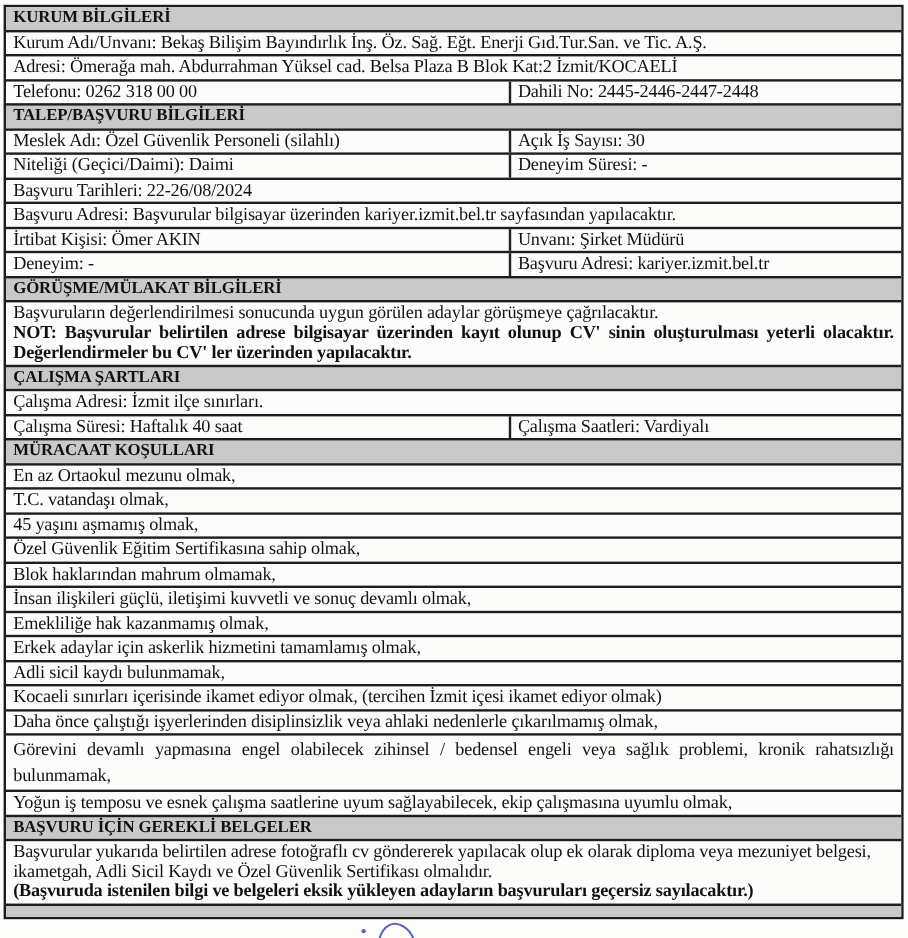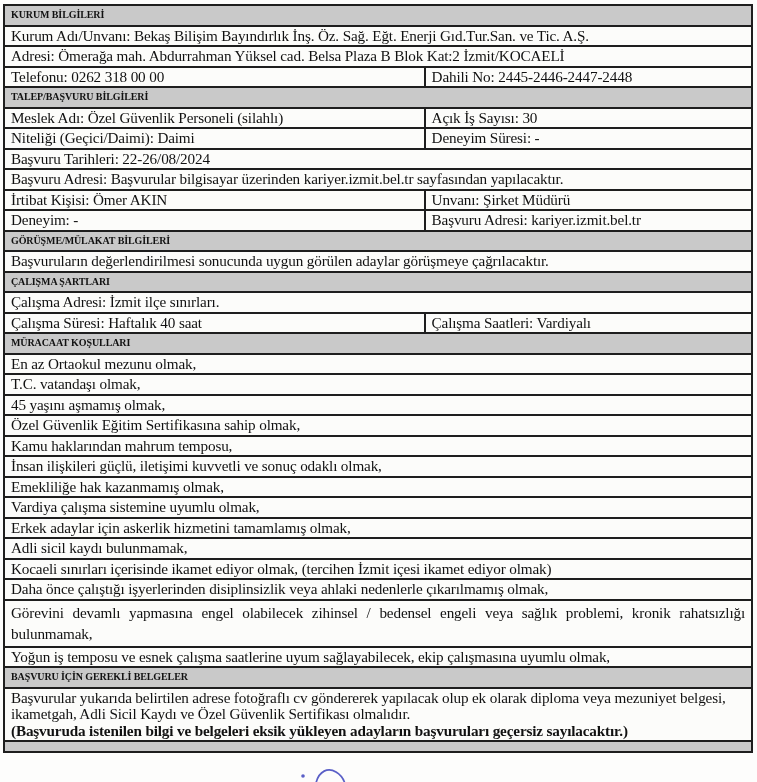--- a/index.html
+++ b/index.html
@@ -19,21 +19,21 @@
     position:absolute;left:3px;top:4px;width:746px;
     border:2px solid var(--border);
     background:var(--paper);
   }
   .trow{border-top:2px solid var(--border);display:flex;}
   .trow:first-child{border-top:none;}
   .section{
     background:var(--header-bg);
     padding:1px 6px;
     font-weight:bold;
-    font-size:10px;line-height:16.5px;
+    font-size:14px;line-height:16.5px;
     letter-spacing:-0.1px;
     display:block;
   }
   .tcell{
     padding:1px 6px;
     font-size:15.2px;line-height:16.5px;
     letter-spacing:-0.15px;
     flex:1 1 auto;min-width:0;
   }
   .split-left{flex:0 0 54.5%;}
@@ -109,20 +109,21 @@
         <div class="para"><span>Deneyim: -</span></div>
       </div>
       <div class="tcell split-right">
         <div class="para"><span>Başvuru Adresi: kariyer.izmit.bel.tr</span></div>
       </div>
     </div>
     <div class="trow section"><span>GÖRÜŞME/MÜLAKAT BİLGİLERİ</span></div>
     <div class="trow body">
       <div class="tcell">
         <div class="para"><span>Başvuruların değerlendirilmesi sonucunda uygun görülen adaylar görüşmeye çağrılacaktır.</span></div>
+        <div class="para bold justify"><span>NOT: Başvurular belirtilen adrese bilgisayar üzerinden kayıt olunup CV' sinin oluşturulması yeterli olacaktır. Değerlendirmeler bu CV' ler üzerinden yapılacaktır.</span></div>
       </div>
     </div>
     <div class="trow section"><span>ÇALIŞMA ŞARTLARI</span></div>
     <div class="trow body">
       <div class="tcell">
         <div class="para"><span>Çalışma Adresi: İzmit ilçe sınırları.</span></div>
       </div>
     </div>
     <div class="trow body">
       <div class="tcell split-left">
@@ -148,36 +149,31 @@
         <div class="para"><span>45 yaşını aşmamış olmak,</span></div>
       </div>
     </div>
     <div class="trow body">
       <div class="tcell">
         <div class="para"><span>Özel Güvenlik Eğitim Sertifikasına sahip olmak,</span></div>
       </div>
     </div>
     <div class="trow body">
       <div class="tcell">
-        <div class="para"><span>Kamu haklarından mahrum temposu,</span></div>
-      </div>
-    </div>
-    <div class="trow body">
-      <div class="tcell">
-        <div class="para"><span>İnsan ilişkileri güçlü, iletişimi kuvvetli ve sonuç odaklı olmak,</span></div>
+        <div class="para"><span>Blok haklarından mahrum olmamak,</span></div>
+      </div>
+    </div>
+    <div class="trow body">
+      <div class="tcell">
+        <div class="para"><span>İnsan ilişkileri güçlü, iletişimi kuvvetli ve sonuç devamlı olmak,</span></div>
       </div>
     </div>
     <div class="trow body">
       <div class="tcell">
         <div class="para"><span>Emekliliğe hak kazanmamış olmak,</span></div>
-      </div>
-    </div>
-    <div class="trow body">
-      <div class="tcell">
-        <div class="para"><span>Vardiya çalışma sistemine uyumlu olmak,</span></div>
       </div>
     </div>
     <div class="trow body">
       <div class="tcell">
         <div class="para"><span>Erkek adaylar için askerlik hizmetini tamamlamış olmak,</span></div>
       </div>
     </div>
     <div class="trow body">
       <div class="tcell">
         <div class="para"><span>Adli sicil kaydı bulunmamak,</span></div>

